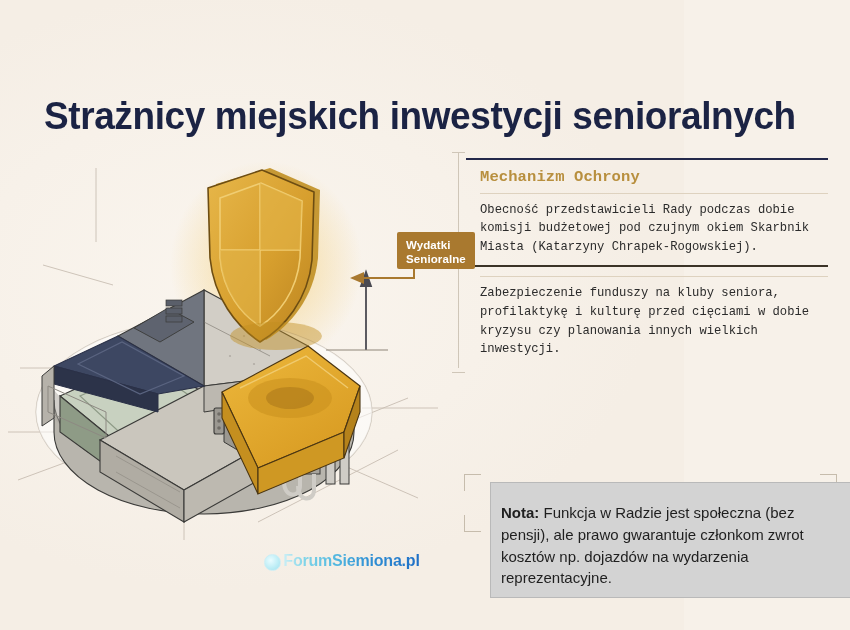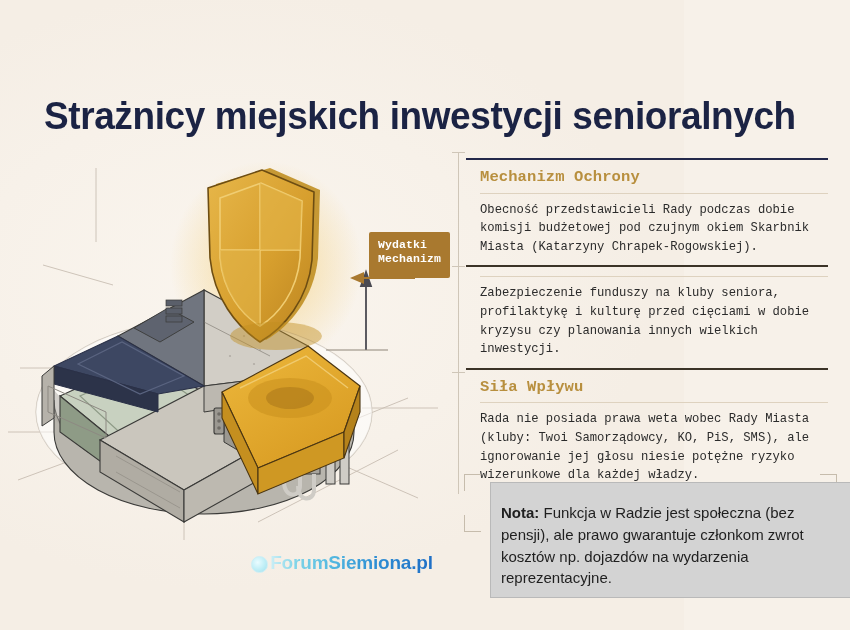--- a/index.html
+++ b/index.html
@@ -48,32 +48,31 @@
     left: 8px;
     top: 150px;
     width: 440px;
     height: 390px;
   }
   .illustration svg { display: block; }
 
   
   .callout {
     position: absolute;
-    left: 369px;
+    left: 397px;
     top: 232px;
     background: #a9792f;
     color: #ffffff;
     font-size: 11.5px;
     font-weight: 700;
     line-height: 1.25;
-    padding: 6px 9px 11px 9px;
+    padding: 6px 9px 2px 9px;
     border-radius: 2px;
     letter-spacing: 0.1px;
     z-index: 6;
-    font-family: Liberation Mono, monospace;
   }
   .callout span { display: block; }
 
   
   .panel {
     position: absolute;
     left: 466px;
     top: 158px;
     width: 362px;
     font-family: Liberation Mono, monospace;
@@ -153,21 +152,21 @@
   .nb-bl { left: 464px; top: 515px; border-left-width: 1px; border-bottom-width: 1px; }
   .nb-br { left: 820px; top: 515px; border-right-width: 1px; border-bottom-width: 1px; }
 
   
   .footer-logo {
     position: absolute;
     left: 0;
     right: 0;
     top: 552px;
     text-align: center;
-    font-size: 19px;
+    font-size: 16px;
     font-weight: 700;
     letter-spacing: -0.2px;
     white-space: nowrap;
   }
   .logo-wrap { display: inline-flex; align-items: center; gap: 2px; }
   .logo-mark {
     width: 15px; height: 15px;
     border-radius: 50%;
     background: radial-gradient(circle at 38% 36%, #eafcff 0%, #bfeef6 55%, #9fe0ee 100%);
     border: 1px solid #cdeef5;
@@ -345,45 +344,40 @@
 
       <g stroke="#a9792f" stroke-width="2" fill="none">
         <path d="M406 100 L406 128 L352 128"></path>
         <polygon points="342,128 356,122 356,134" fill="#a9792f" stroke="none"></polygon>
       </g>
     </svg>
   </div>
 
   <div class="callout">
     <span>Wydatki</span>
-    <span>Mechanizm</span>
+    <span>Senioralne</span>
   </div>
 
   <div class="panel">
     <div class="panel-guide"></div>
     <div class="panel-tick" style="top:-6px;"></div>
     <div class="panel-tick" style="top:108px;"></div>
     <div class="panel-tick" style="top:214px;"></div>
 
     <div class="section sec-1">
       <div class="sec-head">Mechanizm Ochrony</div>
       <div class="sec-rule"></div>
       <p class="sec-body">Obecność przedstawicieli Rady podczas dobie komisji budżetowej pod czujnym okiem Skarbnik Miasta (Katarzyny Chrapek-Rogowskiej).</p>
     </div>
 
     <div class="section sec-2">
       <div class="sec-rule"></div>
       <p class="sec-body">Zabezpieczenie funduszy na kluby seniora, profilaktykę i kulturę przed cięciami w dobie kryzysu czy planowania innych wielkich inwestycji.</p>
     </div>
 
-    <div class="section sec-3">
-      <div class="sec-head">Siła Wpływu</div>
-      <div class="sec-rule"></div>
-      <p class="sec-body">Rada nie posiada prawa weta wobec Rady Miasta (kluby: Twoi Samorządowcy, KO, PiS, SMS), ale ignorowanie jej głosu niesie potężne ryzyko wizerunkowe dla każdej władzy.</p>
-    </div>
   </div>
 
   <div class="note-bracket nb-tl"></div>
   <div class="note-bracket nb-tr"></div>
   <div class="note-bracket nb-bl"></div>
   <div class="note-bracket nb-br"></div>
 
   <div class="note">
     <b>Nota:</b><span> Funkcja w Radzie jest społeczna (bez pensji), ale prawo gwarantuje członkom zwrot kosztów np. dojazdów na wydarzenia reprezentacyjne.</span>
   </div>

